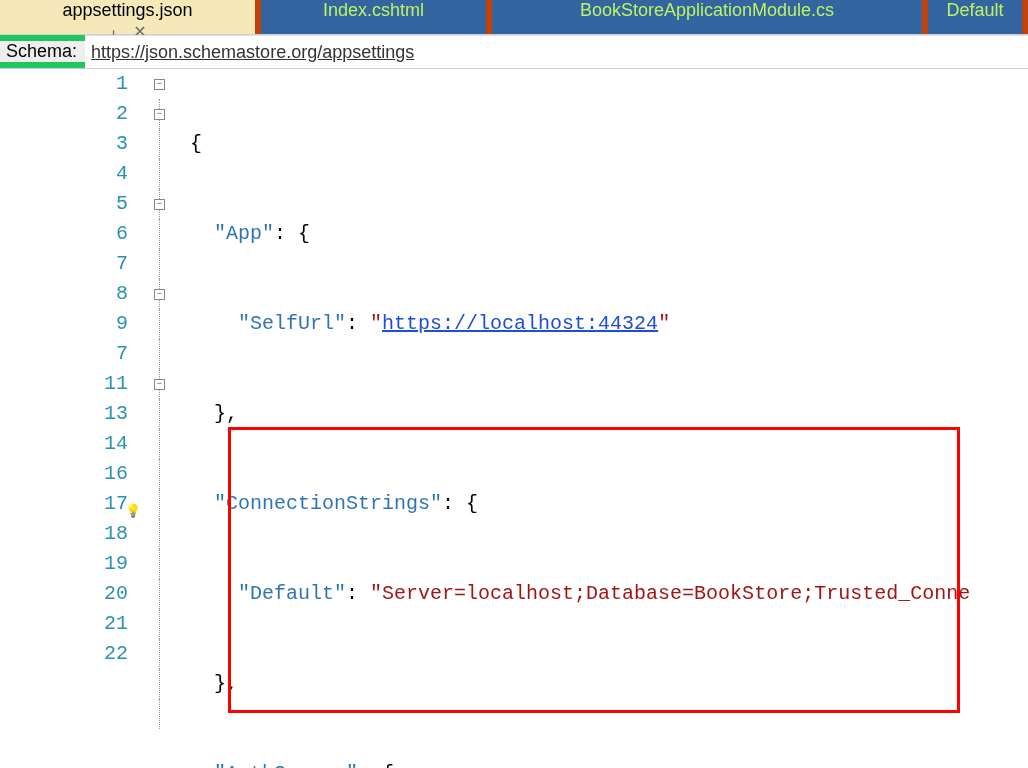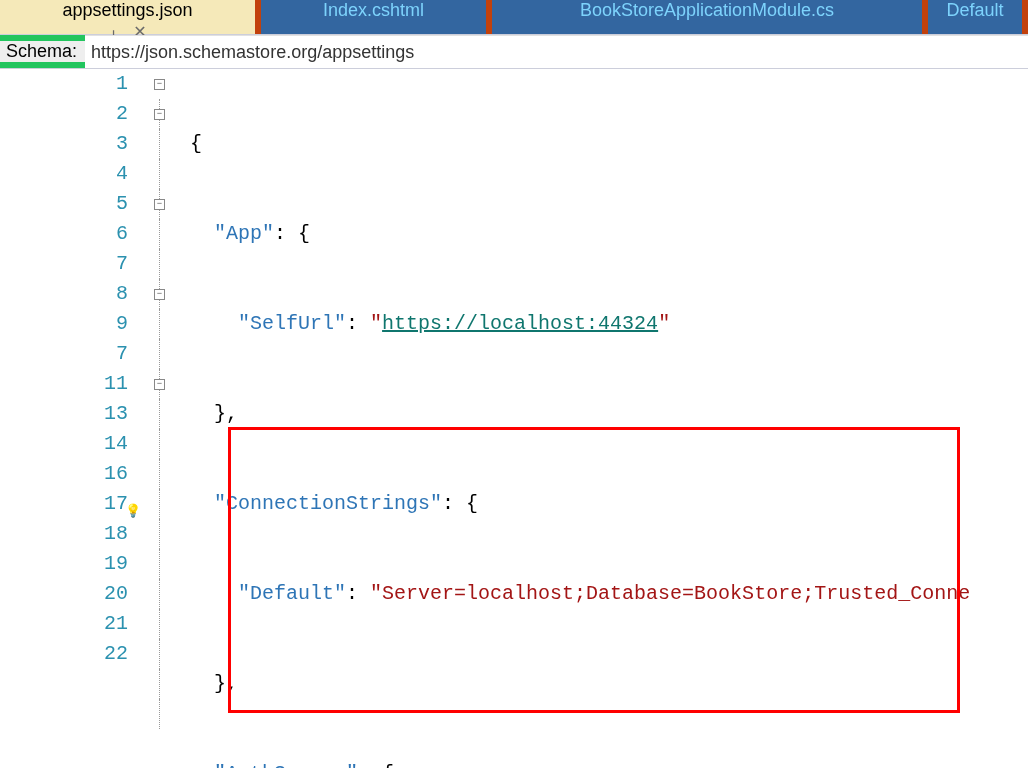--- a/index.html
+++ b/index.html
@@ -27,21 +27,21 @@
     cursor: pointer;
     white-space: nowrap;
     flex-direction: column;
   }
   .tab.active {
     background: #f5e9b9;
     color: #000;
   }
   .tab.inactive {
     background: #3366a0;
-    color: #7dd3fc;
+    color: #bef264;
   }
 
   .schema-bar {
     display: flex;
     align-items: center;
     height: 34px;
     border-bottom: 1px solid #cccedb;
     background: #22c55e;
   }
   .schema-label {
@@ -53,20 +53,21 @@
   .schema-input {
     flex: 1;
     height: 100%;
     font-size: 18px;
     padding: 0 6px;
     background: #fff;
     color: #333;
     display: flex;
     align-items: center;
     border-top: 1px solid #e1e1e1;
+    text-decoration: underline;
   }
 
   .editor {
     display: flex;
     height: calc(768px - 35px - 34px);
     font-family: Consolas, "Courier New", monospace;
     font-size: 20px;
     line-height: 30px;
     background: #fff;
     position: relative;
@@ -131,21 +132,21 @@
   }
   .code-line {
     height: 30px;
     position: relative;
     padding-left: 0;
     white-space: pre;
   }
   .p  { color: #000; }        
   .k  { color: #2e75b6; }     
   .s  { color: #a31515; }     
-  .u  { color: #0f766e; text-decoration: underline; } 
+  .u  { color: #1d4ed8; text-decoration: underline; } 
   .redbox {
     position: absolute;
     border: 3px solid #ff0000;
     pointer-events: none;
   }
 </style>
 </head>
 <body>
 
 <div class="tab-bar">

